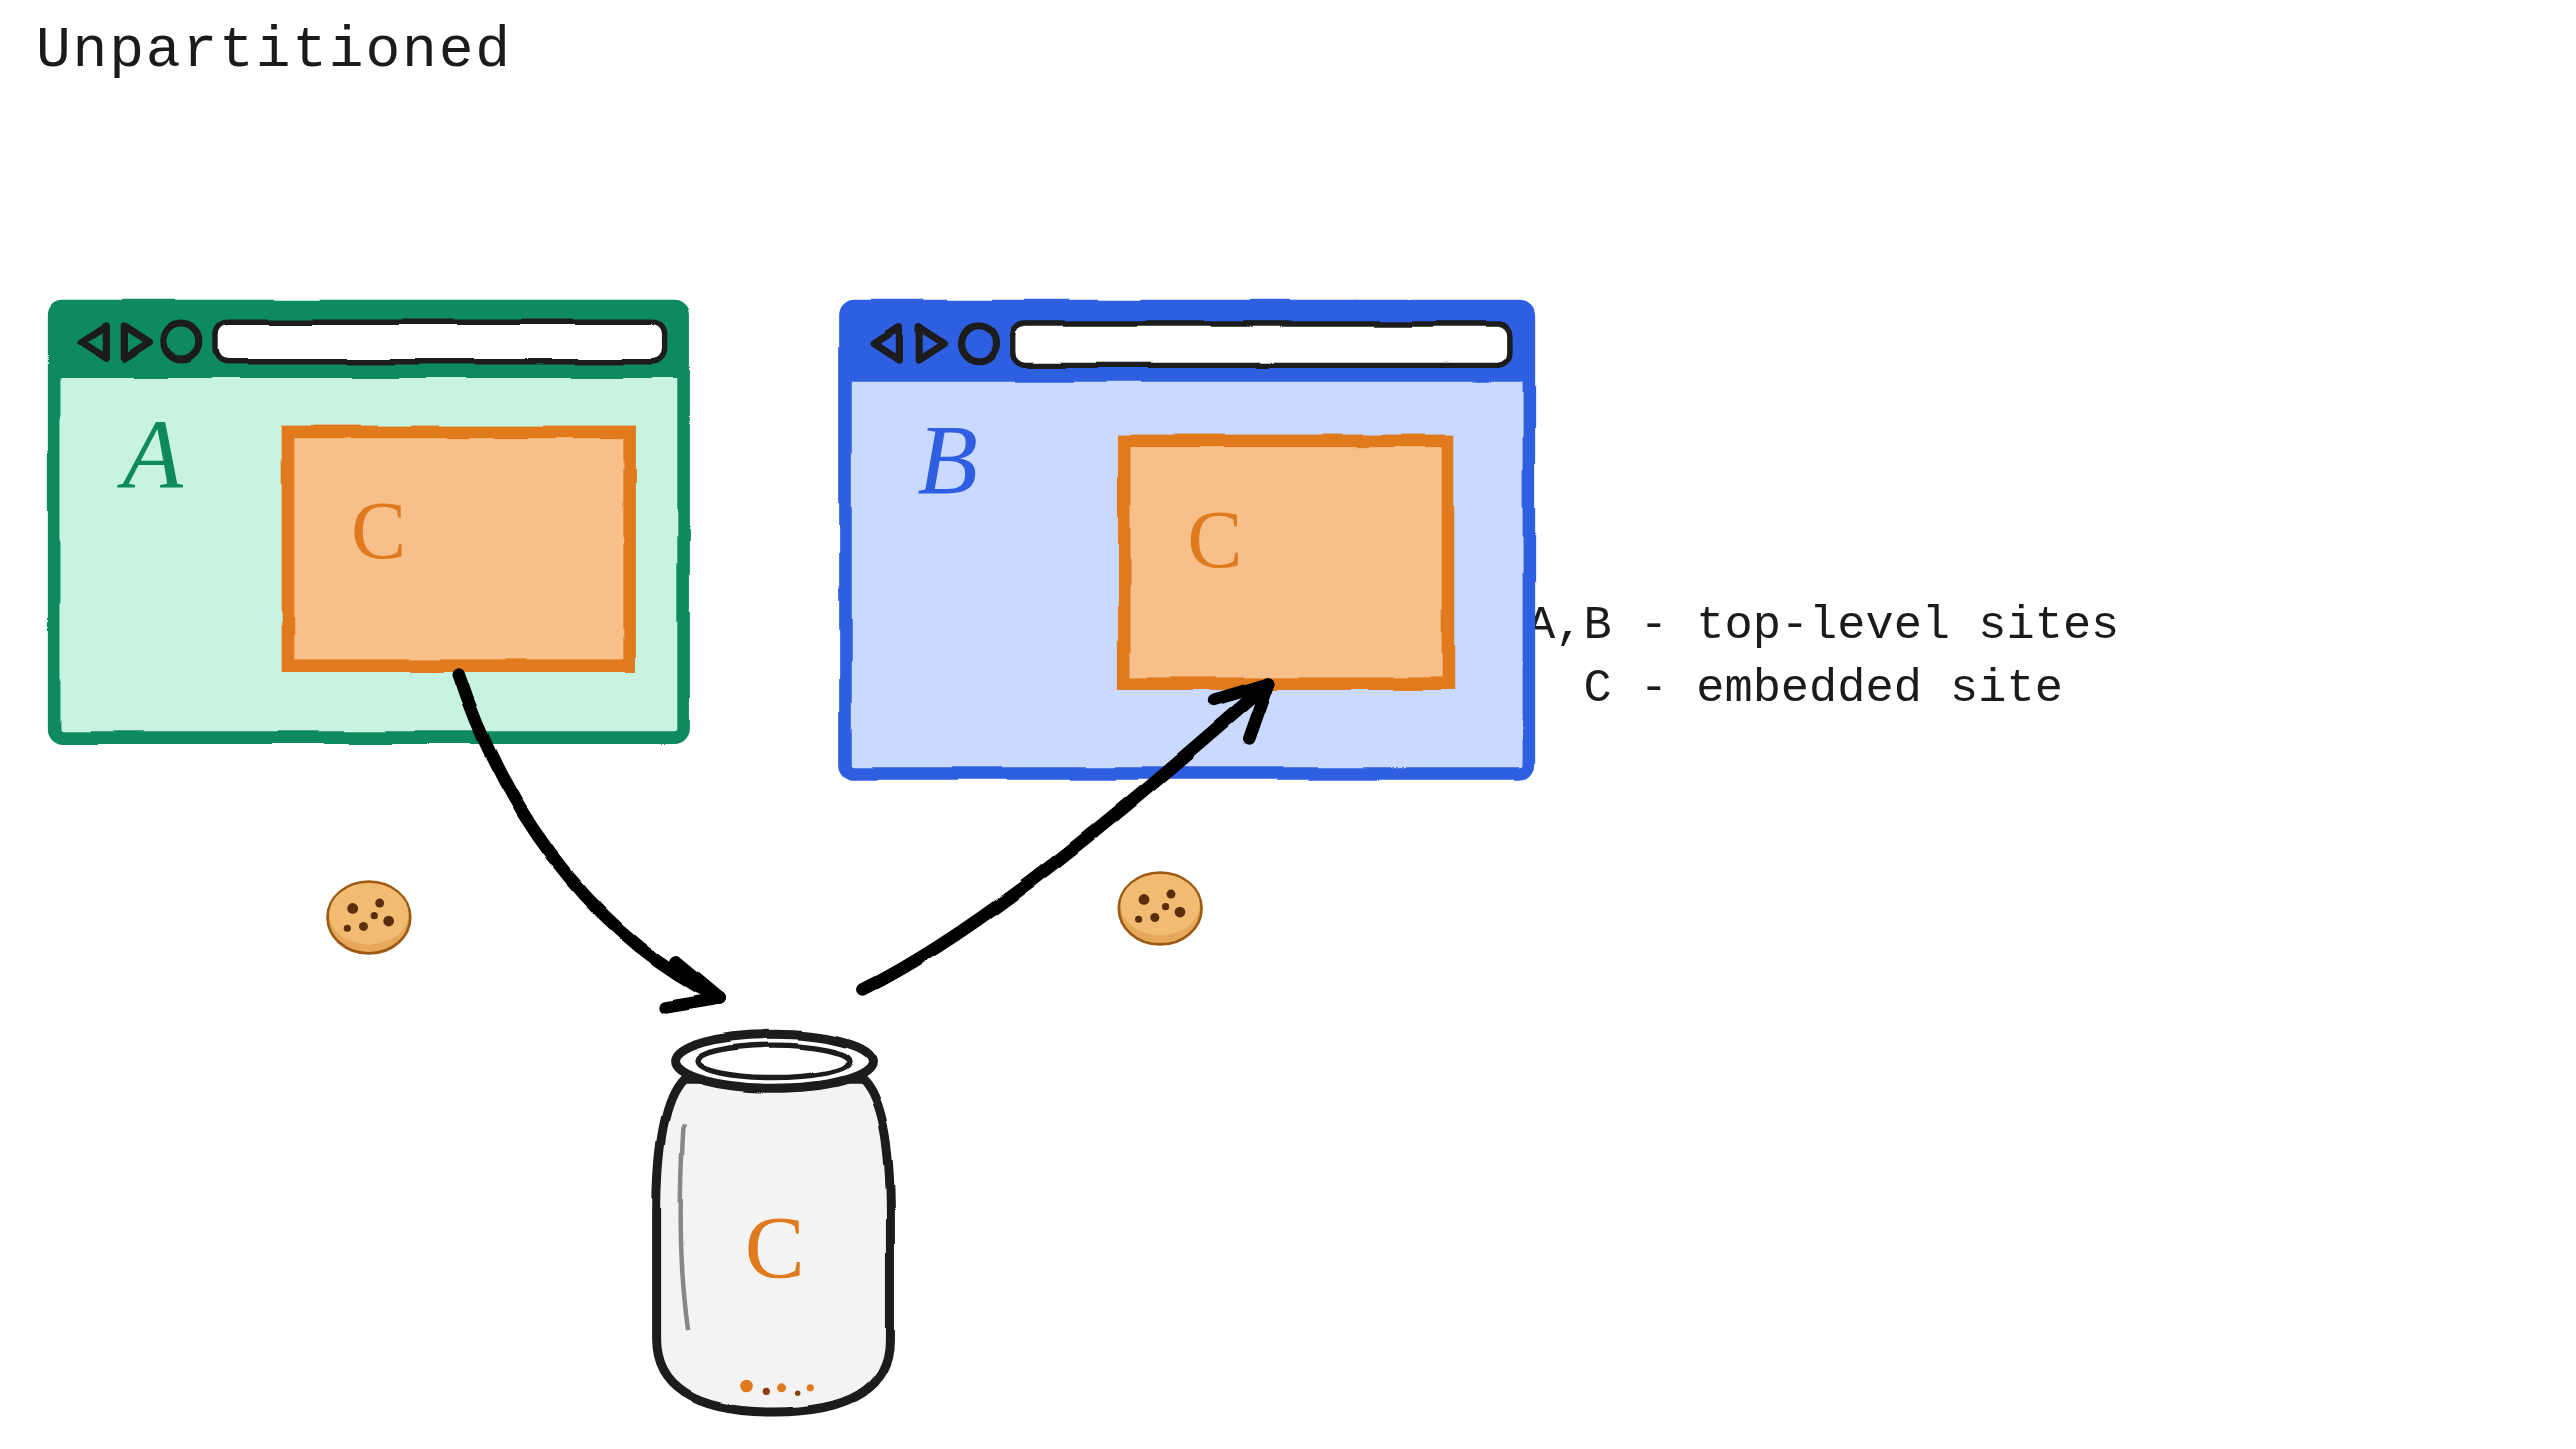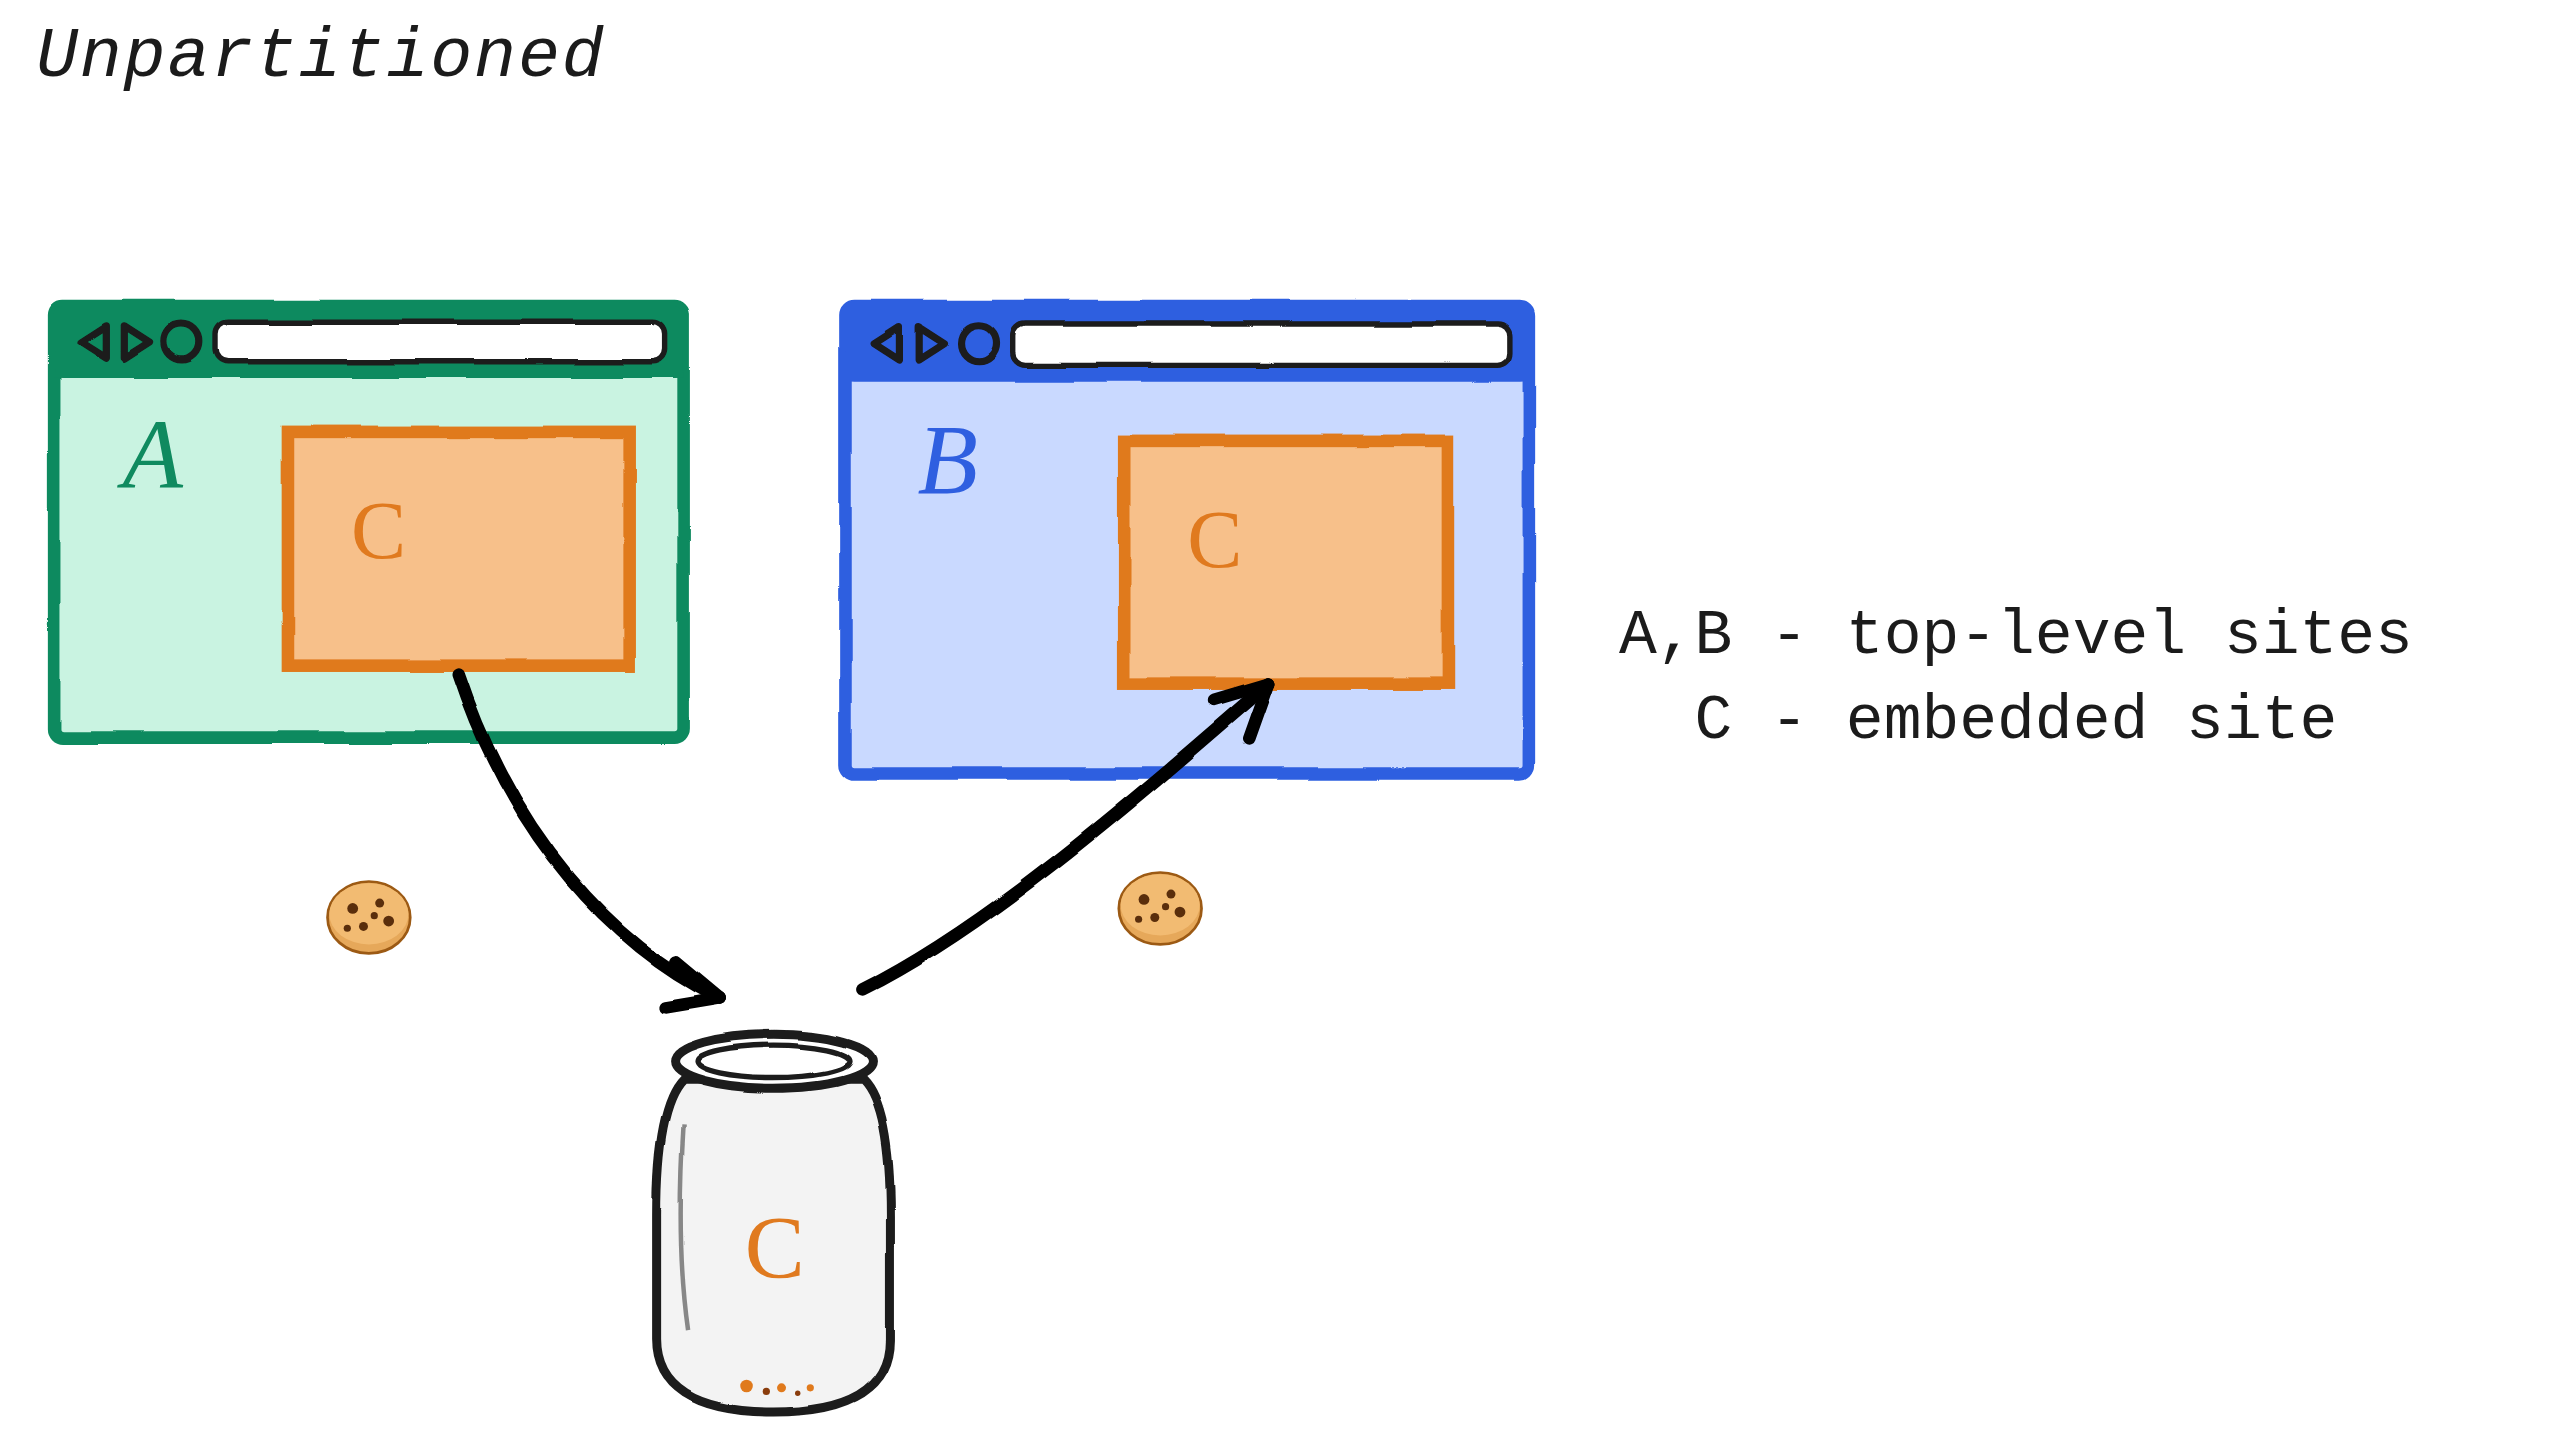--- a/index.html
+++ b/index.html
@@ -9,30 +9,29 @@
     height: 1450px;
     background: #ffffff;
     font-family: "Courier New", ui-monospace, Menlo, Consolas, monospace;
     color: #1b1b1b;
     overflow: hidden;
   }
   .title {
     position: absolute;
     top: 18px;
     left: 36px;
-    font-size: 70px;
+    font-size: 58px;
     font-weight: 500;
     letter-spacing: 1.8px;
-    font-style: italic;
   }
   .legend {
     position: absolute;
     top: 594px;
-    left: 1619px;
-    font-size: 63px;
+    left: 1527px;
+    font-size: 47px;
     line-height: 1.35;
     white-space: pre;
   }
   .stage {
     position: absolute;
     top: 297px;
     left: 36px;
     width: 1529px;
     height: 1133px;
   }

